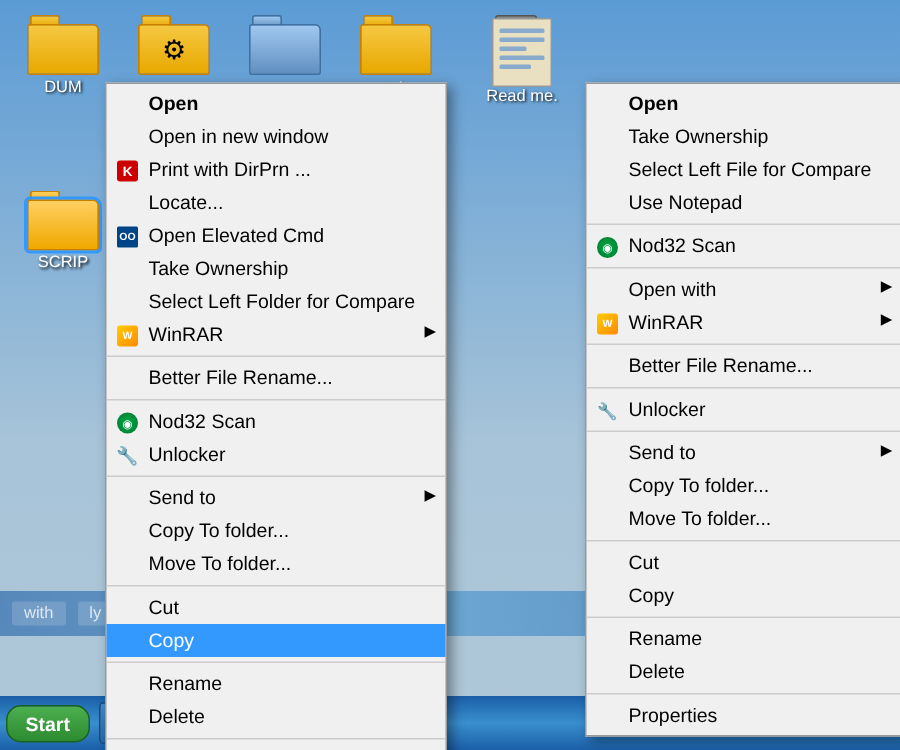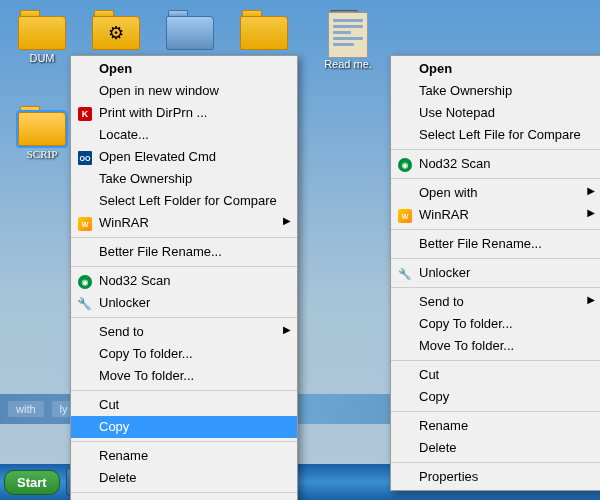--- a/index.html
+++ b/index.html
@@ -354,21 +354,21 @@
               <div class="notepad-line" style="width:60%;"></div>
               <div class="notepad-line"></div>
               <div class="notepad-line" style="width:70%;"></div>
             </div>
           </div>
         </div>
         <span class="folder-label">Read me.</span>
       </div>
     </div>
 
-    <div class="folder-item" style="position:absolute; top:106px; left:10px; width:64px;font-family:Liberation Serif, serif;">
+    <div class="folder-item" style="position:absolute; top:127px; left:10px; width:64px;">
       <div class="folder-icon">
         <div class="folder-tab" style="background:linear-gradient(180deg,#ffd060,#f0a800);border-color:#c88000;"></div>
         <div class="folder-body" style="background:linear-gradient(180deg,#ffd060,#f0a800);border-color:#c88000;outline:2px solid #3399ff;"></div>
       </div>
       <span class="folder-label">SCRIP</span>
     </div>
 
     <div class="context-menu left-menu">
       <div class="menu-item bold">
         <span>Open</span>
@@ -453,24 +453,24 @@
     </div>
 
     <div class="context-menu right-menu">
       <div class="menu-item bold">
         <span>Open</span>
       </div>
       <div class="menu-item">
         <span>Take Ownership</span>
       </div>
       <div class="menu-item">
+        <span>Select Left File for Compare</span>
+      </div>
+      <div class="menu-item">
         <span>Use Notepad</span>
-      </div>
-      <div class="menu-item">
-        <span>Select Left File for Compare</span>
       </div>
       <div class="menu-separator"></div>
       <div class="menu-item">
         <span class="icon">
           <div class="nod32-icon">◉</div>
         </span>
         <span>Nod32 Scan</span>
       </div>
       <div class="menu-separator"></div>
       <div class="menu-item">

